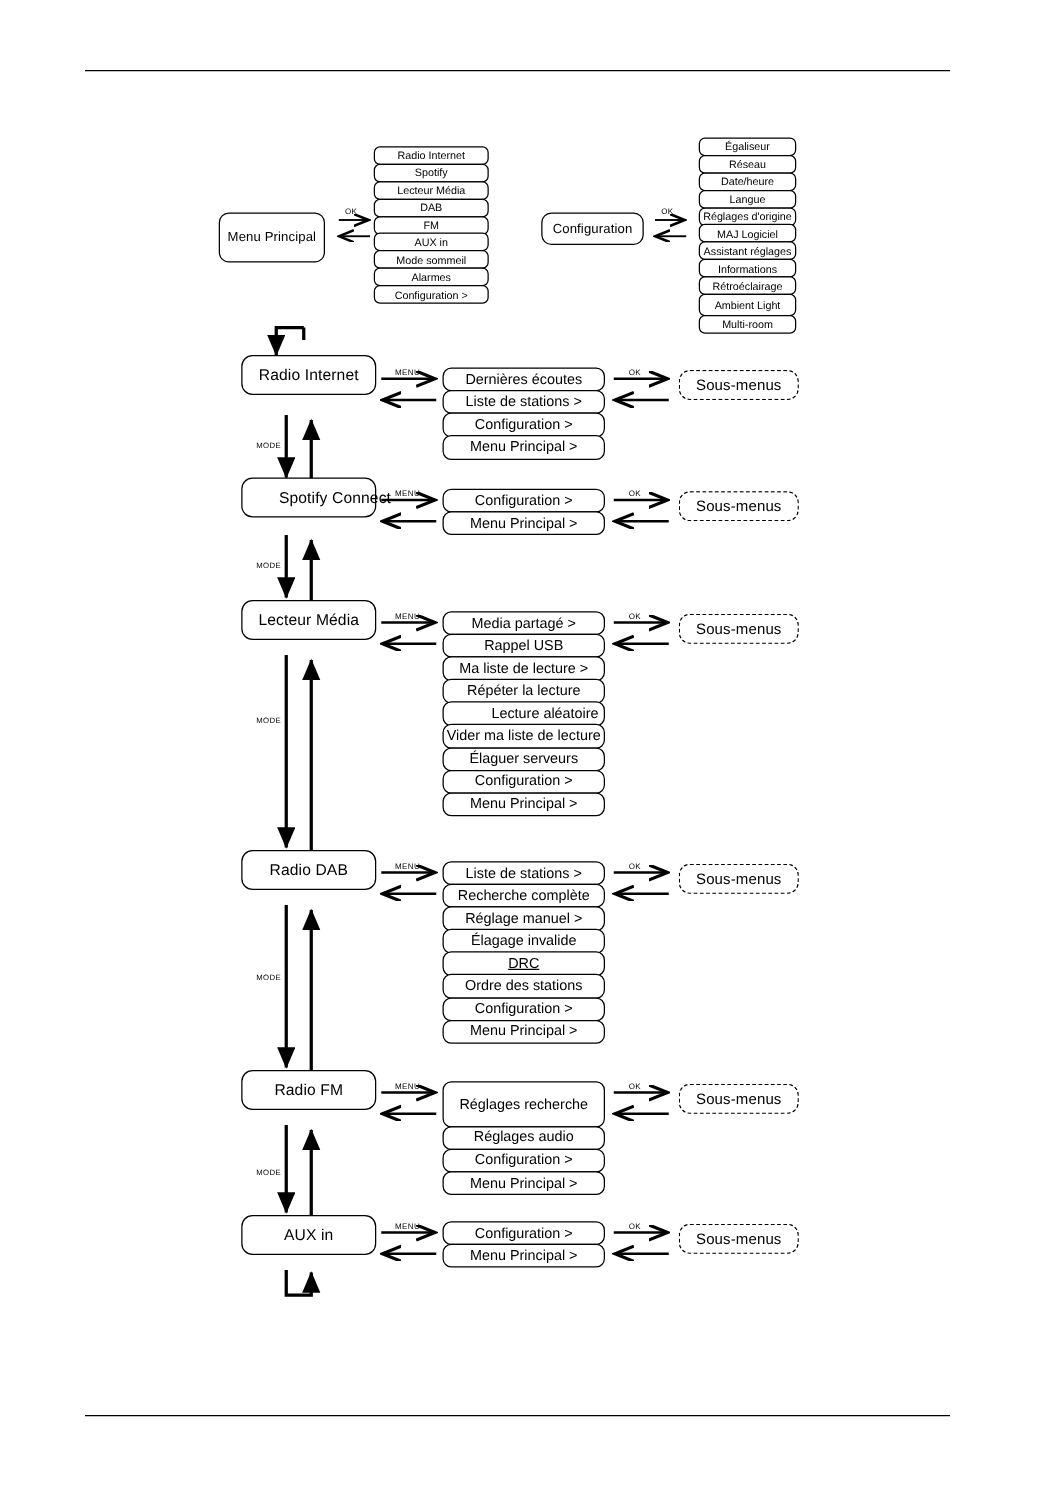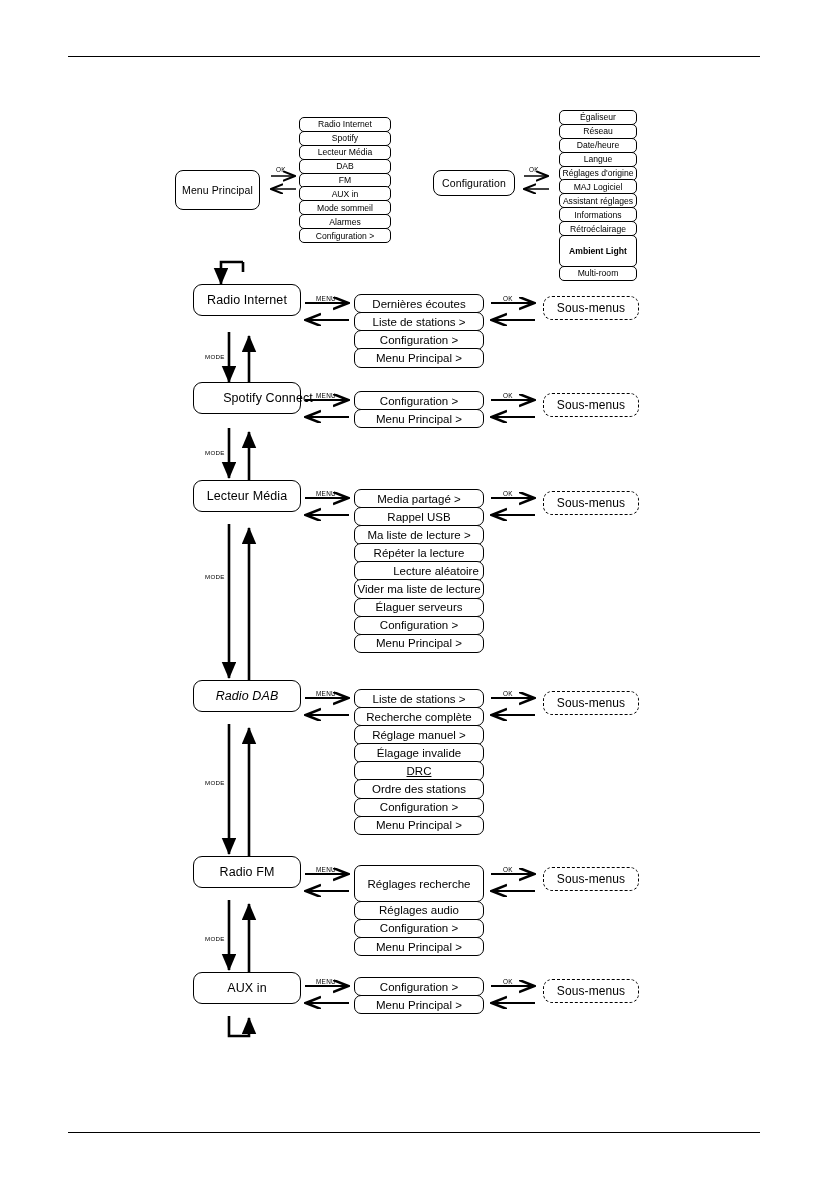--- a/index.html
+++ b/index.html
@@ -189,21 +189,21 @@
   <div class="menulist compact" id="config-menu-list" style="left:559px;top:111px;width:78px;">
       <div class="menuitem" style="height: 15px;">Égaliseur</div>
       <div class="menuitem" style="height: 15px;">Réseau</div>
       <div class="menuitem" style="height: 15px;">Date/heure</div>
       <div class="menuitem" style="height: 15px;">Langue</div>
       <div class="menuitem" style="height: 15px;">Réglages d'origine</div>
       <div class="menuitem" style="height: 15px;">MAJ Logiciel</div>
       <div class="menuitem" style="height: 15px;">Assistant réglages</div>
       <div class="menuitem" style="height: 15px;">Informations</div>
       <div class="menuitem" style="height: 15px;">Rétroéclairage</div>
-      <div class="menuitem" style="height: 32px; font-weight: bold;">Ambient Light</div>
+      <div class="menuitem" style="height: 18px;">Ambient Light</div>
       <div class="menuitem" style="height: 15px;">Multi-room</div>
     </div>
 
   <div id="mode-rows">
       <div class="node" style="left: 193px; top: 284px; width: 108px; height: 32px;">
         <span>Radio Internet</span>
       </div>
       <div class="alabel" style="left: 316px; top: 295px;">MENU</div>
       <div class="menulist" style="left: 354px; top: 294px; width: 130px;">
         <div class="menuitem" style="height: 19.4px;">Dernières écoutes</div>
@@ -239,21 +239,21 @@
         <div class="menuitem" style="height: 19.4px; padding-left: 34px;">Lecture aléatoire</div>
         <div class="menuitem" style="height: 19.4px;">Vider ma liste de lecture</div>
         <div class="menuitem" style="height: 19.4px;">Élaguer serveurs</div>
         <div class="menuitem" style="height: 19.4px;">Configuration &gt;</div>
         <div class="menuitem" style="height: 19.4px;">Menu Principal &gt;</div>
       </div>
       <div class="alabel" style="left: 503px; top: 490px;">OK</div>
       <div class="node dashed" style="left: 543px; top: 491px; width: 96px; height: 24px;">
         <span>Sous-menus</span>
       </div>
-      <div class="node" style="left: 193px; top: 680px; width: 108px; height: 32px; font-style: italic;">
+      <div class="node" style="left: 193px; top: 680px; width: 108px; height: 32px;">
         <span>Radio DAB</span>
       </div>
       <div class="alabel" style="left: 316px; top: 690px;">MENU</div>
       <div class="menulist" style="left: 354px; top: 689px; width: 130px;">
         <div class="menuitem" style="height: 19.4px;">Liste de stations &gt;</div>
         <div class="menuitem" style="height: 19.4px;">Recherche complète</div>
         <div class="menuitem" style="height: 19.4px;">Réglage manuel &gt;</div>
         <div class="menuitem" style="height: 19.4px;">Élagage invalide</div>
         <div class="menuitem" style="height: 19.4px; text-decoration: underline;">DRC</div>
         <div class="menuitem" style="height: 19.4px;">Ordre des stations</div>

